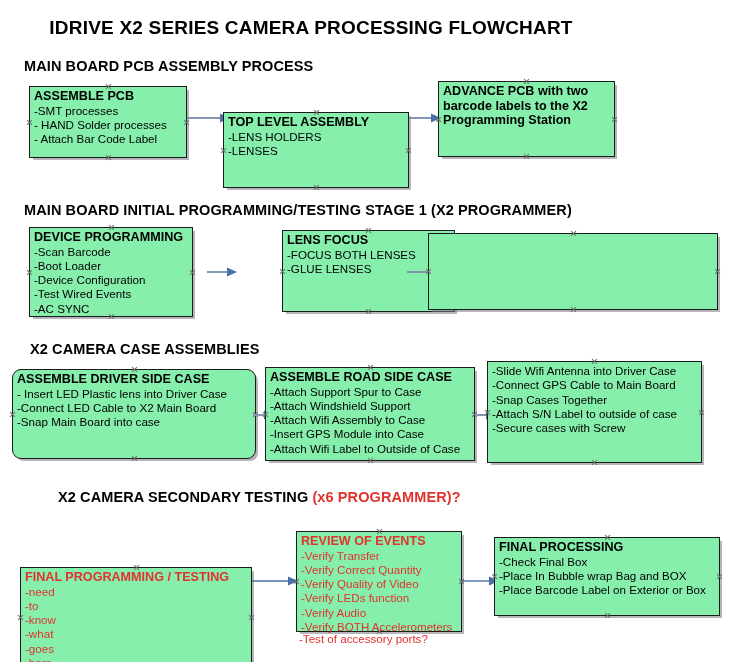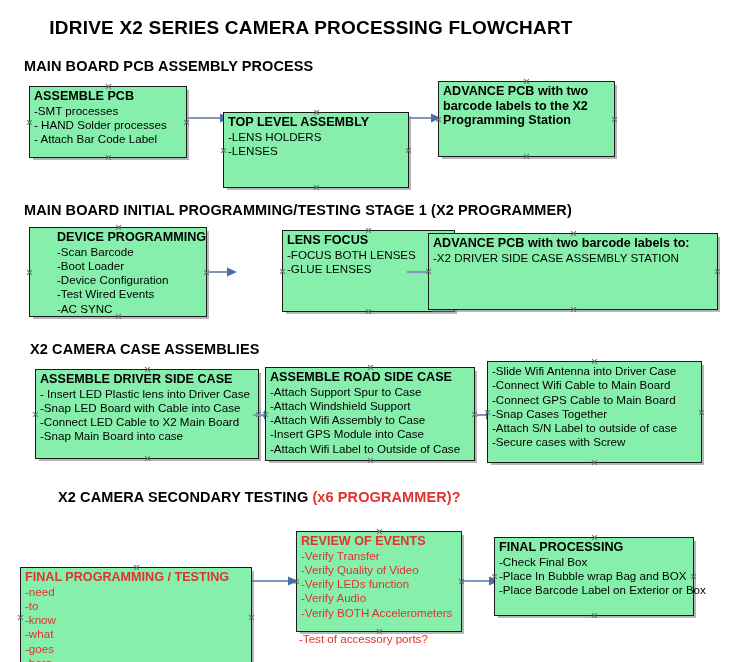--- a/index.html
+++ b/index.html
@@ -167,21 +167,21 @@
     <span class="handle h-right"></span>
     <div class="node-inner">
       <div class="node-title multi">ADVANCE PCB with two barcode labels to the  X2 Programming Station</div>
     </div>
   </div>
 
   <div class="section-header" style="left:24px; top:202px;">
     <span>MAIN BOARD INITIAL PROGRAMMING/TESTING STAGE 1 (X2 PROGRAMMER)</span>
   </div>
 
-  <div class="node shadow" style="left:29px; top:227px; width:178px; height:90px;padding-left:23px;">
+  <div class="node shadow" style="left:29px; top:227px; width:164px; height:90px;">
     <span class="handle h-top"></span>
     <span class="handle h-bottom"></span>
     <span class="handle h-left"></span>
     <span class="handle h-right"></span>
     <div class="node-inner">
       <div class="node-title">DEVICE PROGRAMMING</div>
       <div class="node-line">-Scan Barcode</div>
       <div class="node-line">-Boot Loader</div>
       <div class="node-line">-Device Configuration</div>
       <div class="node-line">-Test Wired Events</div>
@@ -213,39 +213,34 @@
       <line x1="0" y1="6" x2="21" y2="6" stroke="#8596b5" stroke-width="2"></line>
       <polygon points="21,1.5 31,6 21,10.5" fill="#4a6fa8"></polygon>
     </svg>
   </div>
 
   <div class="node shadow" style="left:428px; top:233px; width:290px; height:77px;">
     <span class="handle h-top"></span>
     <span class="handle h-bottom"></span>
     <span class="handle h-left"></span>
     <span class="handle h-right"></span>
-    <div class="node-inner">
-      <div class="node-title">ADVANCE PCB with two barcode labels to:</div>
-      <div class="node-line">-X2 DRIVER  SIDE  CASE  ASSEMBLY STATION</div>
-    </div>
   </div>
 
   <div class="section-header" style="left:30px; top:341px;">
     <span>X2 CAMERA CASE ASSEMBLIES</span>
   </div>
 
-  <div class="node shadow" style="left:35px; top:369px; width:224px; height:90px;">
+  <div class="node shadow" style="left:12px; top:369px; width:244px; height:90px;border-radius:9px;">
     <span class="handle h-top"></span>
     <span class="handle h-bottom"></span>
     <span class="handle h-left"></span>
     <span class="handle h-right"></span>
     <div class="node-inner">
       <div class="node-title">ASSEMBLE DRIVER SIDE CASE</div>
       <div class="node-line">- Insert LED Plastic lens into Driver Case</div>
-      <div class="node-line">-Snap LED Board with Cable into Case</div>
       <div class="node-line">-Connect LED Cable to X2 Main Board</div>
       <div class="node-line">-Snap Main Board into case</div>
     </div>
   </div>
 
   <div class="connector" style="left:253px; top:409px;">
     <svg width="22" height="12" viewBox="0 0 22 12">
       <line x1="0" y1="6" x2="11" y2="6" stroke="#8596b5" stroke-width="2"></line>
       <polygon points="11,1.5 21,6 11,10.5" fill="#4a6fa8"></polygon>
     </svg>
@@ -273,21 +268,20 @@
     </svg>
   </div>
 
   <div class="node shadow" style="left:487px; top:361px; width:215px; height:102px;">
     <span class="handle h-top"></span>
     <span class="handle h-bottom"></span>
     <span class="handle h-left"></span>
     <span class="handle h-right"></span>
     <div class="node-inner">
       <div class="node-line">-Slide Wifi Antenna into Driver Case</div>
-      <div class="node-line">-Connect Wifi Cable to Main Board</div>
       <div class="node-line">-Connect GPS Cable to Main Board</div>
       <div class="node-line">-Snap Cases Together</div>
       <div class="node-line">-Attach S/N Label to outside of case</div>
       <div class="node-line">-Secure cases with Screw</div>
     </div>
   </div>
 
   <div class="section-header" style="left:30px; top:489px;margin-left:28px;">
     <span>X2 CAMERA SECONDARY TESTING </span><span class="accent">(x6 PROGRAMMER)?</span>
   </div>
@@ -316,37 +310,38 @@
   </div>
 
   <div class="node shadow red" style="left:296px; top:531px; width:166px; height:101px;">
     <span class="handle h-top"></span>
     <span class="handle h-bottom"></span>
     <span class="handle h-left"></span>
     <span class="handle h-right"></span>
     <div class="node-inner">
       <div class="node-title">REVIEW OF EVENTS</div>
       <div class="node-line">-Verify Transfer</div>
+      <div class="node-line">-Verify Correct Quantity</div>
       <div class="node-line">-Verify Quality of Video</div>
       <div class="node-line">-Verify LEDs function</div>
       <div class="node-line">-Verify Audio</div>
       <div class="node-line">-Verify BOTH Accelerometers</div>
     </div>
   </div>
 
   <div class="overflow-line" style="left:299px; top:632px;">-Test of accessory ports?</div>
 
   <div class="connector" style="left:462px; top:575px;">
     <svg width="38" height="12" viewBox="0 0 38 12">
       <line x1="0" y1="6" x2="27" y2="6" stroke="#4a6fa8" stroke-width="1.4"></line>
       <polygon points="27,1.5 37,6 27,10.5" fill="#4a6fa8"></polygon>
     </svg>
   </div>
 
-  <div class="node shadow" style="left:494px; top:537px; width:200px; height:79px;">
+  <div class="node shadow" style="left:494px; top:537px; width:226px; height:79px;">
     <span class="handle h-top"></span>
     <span class="handle h-bottom"></span>
     <span class="handle h-left"></span>
     <span class="handle h-right"></span>
     <div class="node-inner">
       <div class="node-title">FINAL PROCESSING</div>
       <div class="node-line"> -Check Final Box</div>
       <div class="node-line">-Place In Bubble wrap Bag and BOX</div>
       <div class="node-line">-Place Barcode Label on Exterior or Box</div>
     </div>

